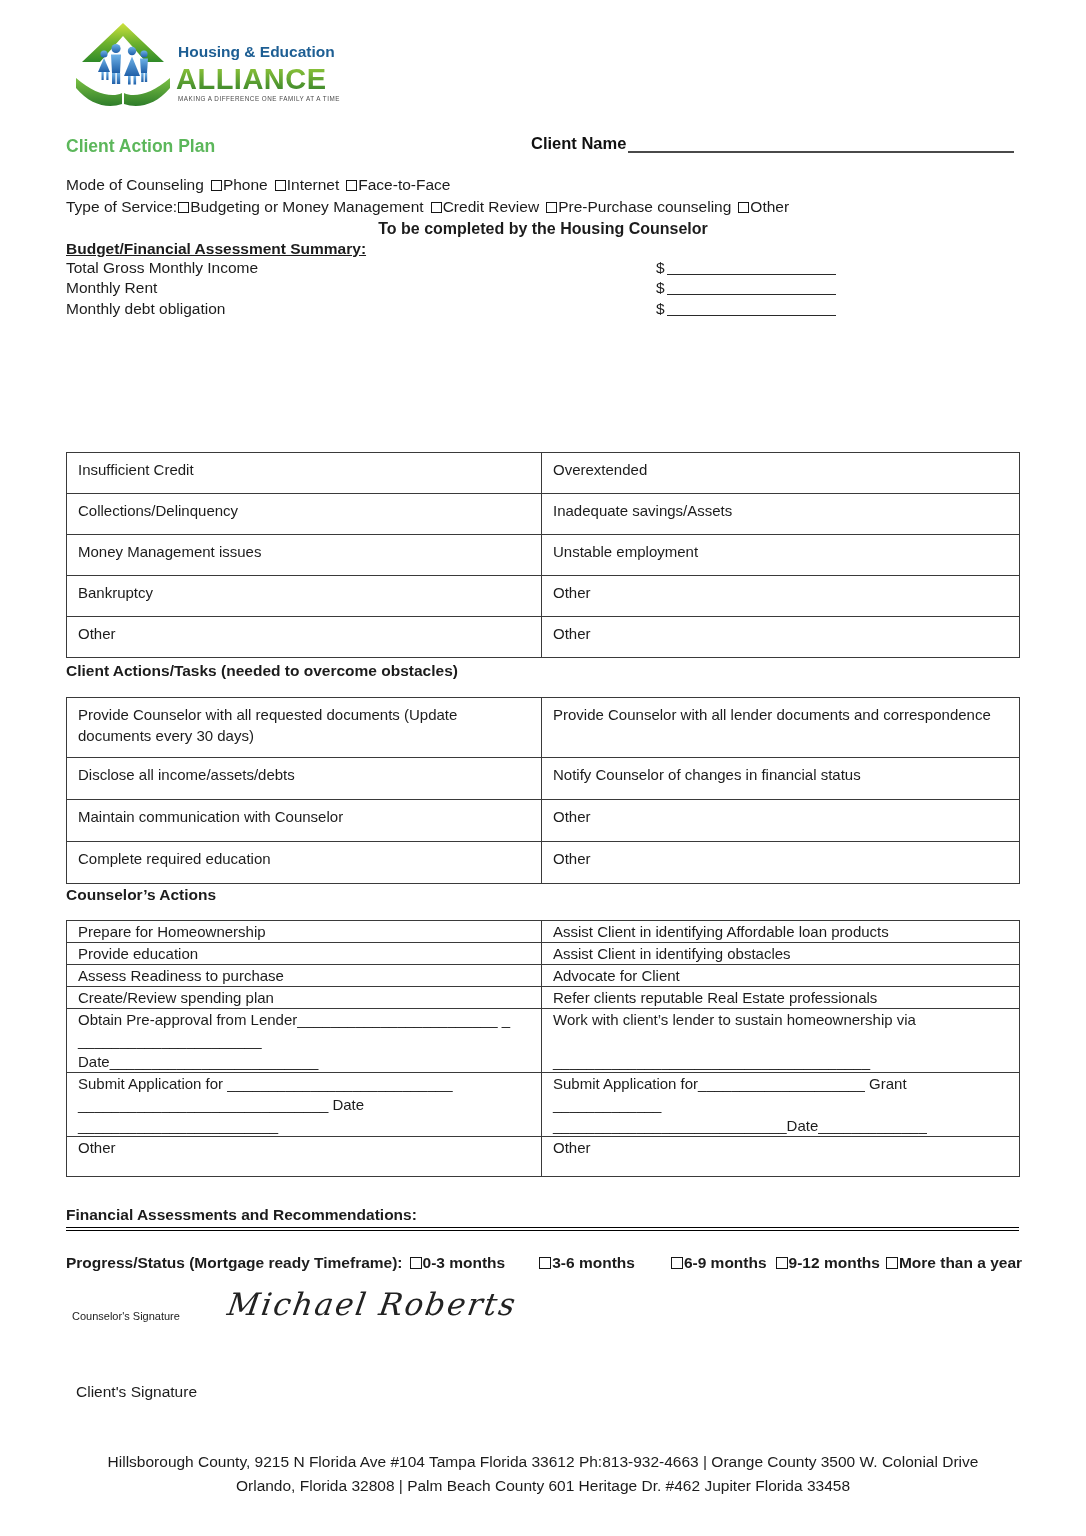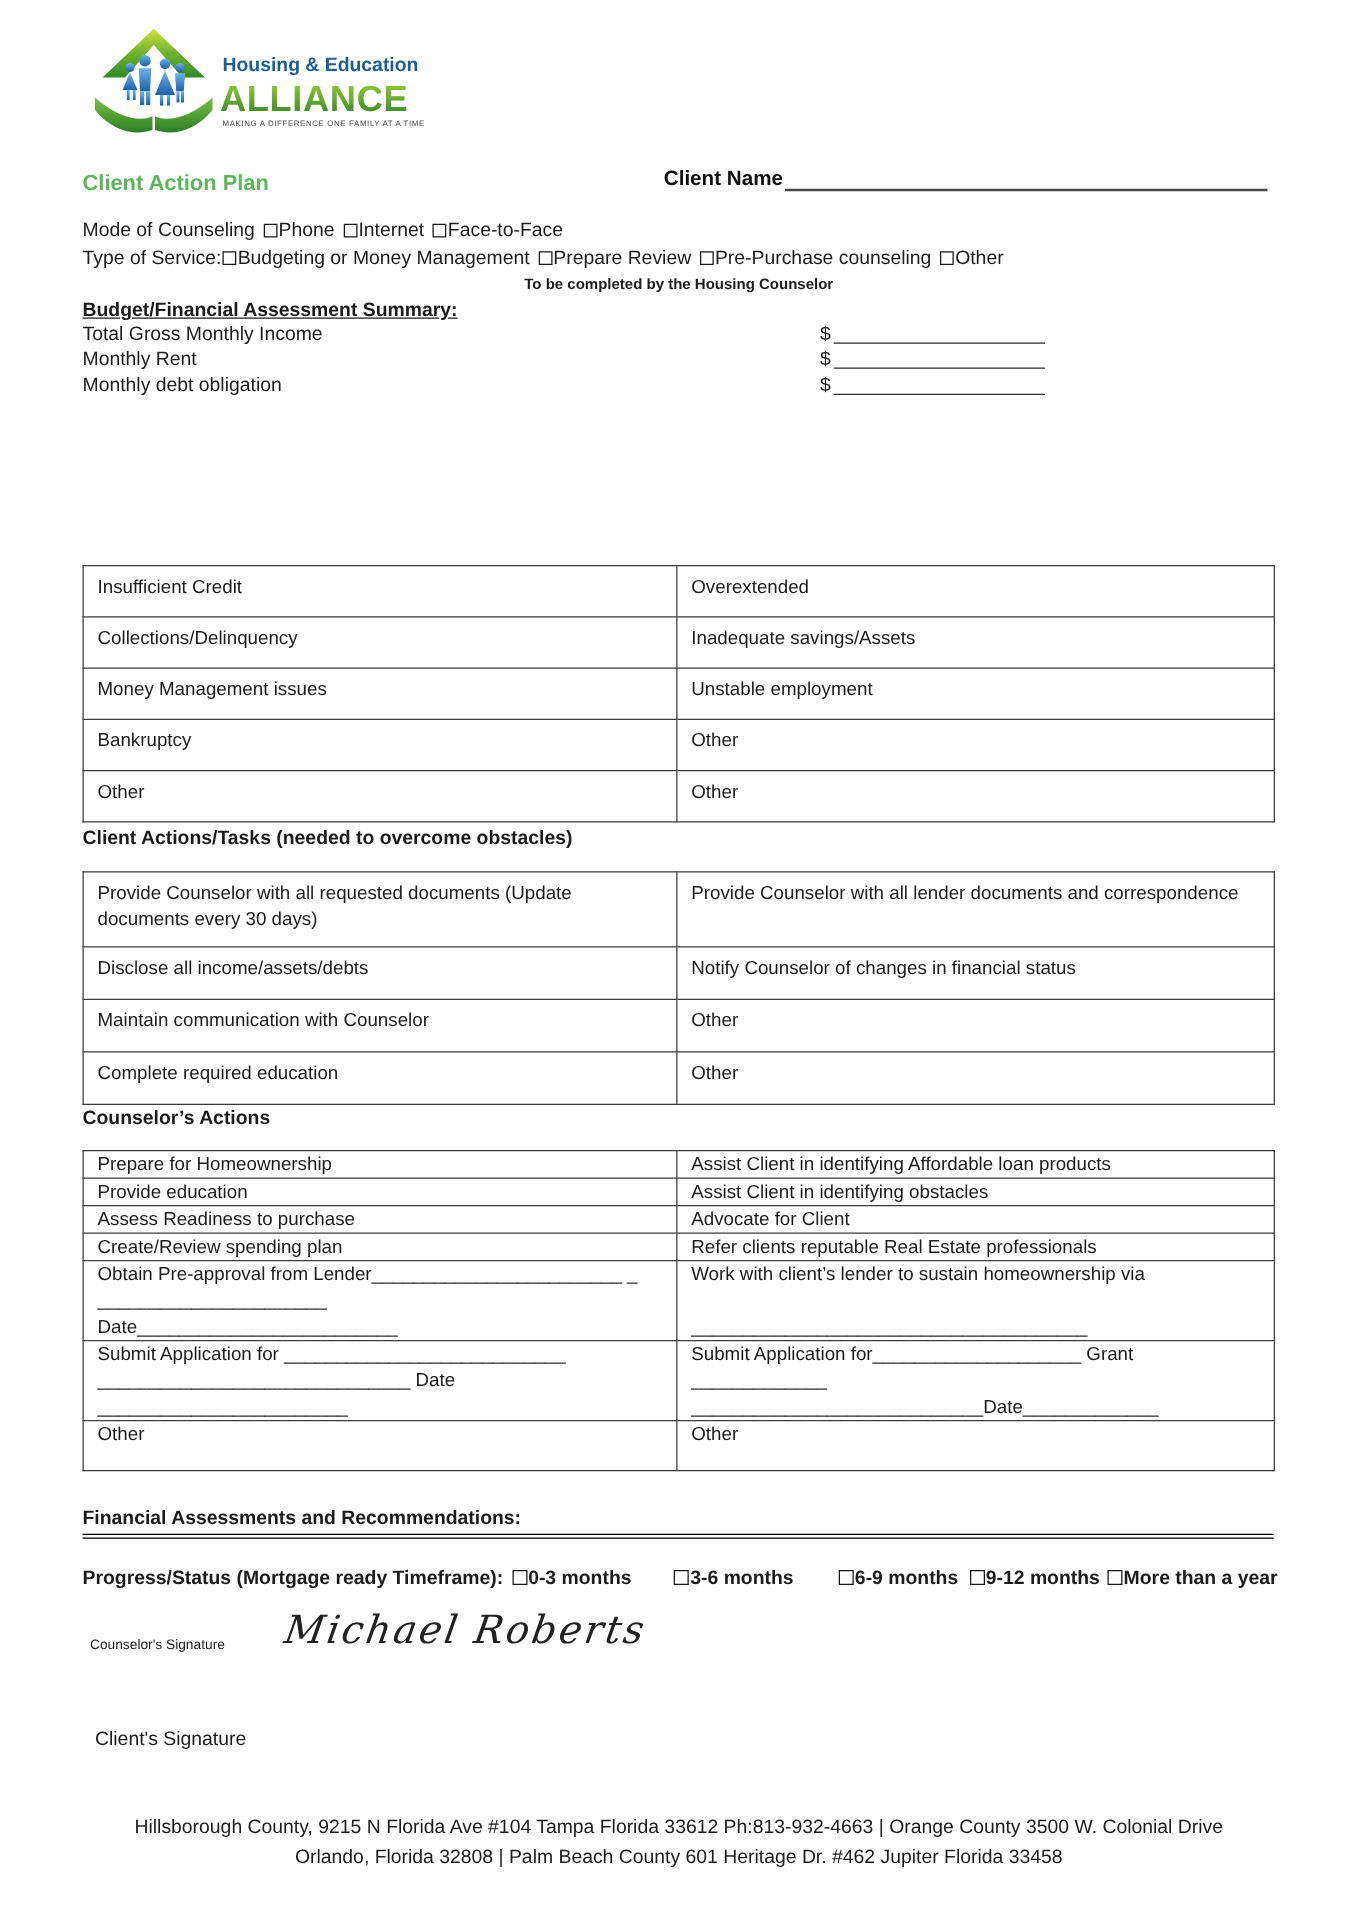--- a/index.html
+++ b/index.html
@@ -17,21 +17,21 @@
   .client-name .fill-line { flex:1; border-bottom:2px solid #4a4a4a; height:18px; margin-left:2px; }
 
   
   .cbline { position:absolute; left:66px; font-size:15.5px; white-space:nowrap; }
   .cbline .opt { margin-left:7px; }
   .cb { display:inline-block; width:11px; height:11px; border:1.5px solid #161616; vertical-align:-1px; margin-right:1px; background:#fff; }
   .mode { top:176px; }
   .service { top:198px; }
   .service .opt:first-child { margin-left:1px; }
 
-  .center-note { position:absolute; left:0; top:220px; width:1086px; text-align:center; font-size:12px; font-weight:bold; }
+  .center-note { position:absolute; left:0; top:220px; width:1086px; text-align:center; font-size:16px; font-weight:bold; }
 
   
   .budget-head { position:absolute; left:66px; top:240px; font-size:15.5px; font-weight:bold; text-decoration:underline; }
   .budget-rows { position:absolute; left:66px; top:259px; width:800px; }
   .brow { position:relative; height:20.4px; font-size:15.5px; }
   .bamount { position:absolute; left:590px; top:0; width:180px; display:flex; }
   .bamount .cur { margin-right:2px; }
   .bamount .bline { width:170px; border-bottom:1.6px solid #2a2a2a; height:16px; }
 
   
@@ -129,21 +129,21 @@
   <div class="title">Client Action Plan</div>
   <div class="client-name">
     <span class="lbl">Client Name</span>
     <span class="fill-line"></span>
   </div>
 
   <div class="cbline mode">
     <span>Mode of Counseling</span><span><span class="opt"><span class="cb"></span><span>Phone</span></span><span class="opt"><span class="cb"></span><span>Internet</span></span><span class="opt"><span class="cb"></span><span>Face-to-Face</span></span></span>
   </div>
   <div class="cbline service">
-    <span>Type of Service:</span><span><span class="opt"><span class="cb"></span><span>Budgeting or Money Management</span></span><span class="opt"><span class="cb"></span><span>Prepare Review</span></span><span class="opt"><span class="cb"></span><span>Pre-Purchase counseling</span></span><span class="opt"><span class="cb"></span><span>Other</span></span></span>
+    <span>Type of Service:</span><span><span class="opt"><span class="cb"></span><span>Budgeting or Money Management</span></span><span class="opt"><span class="cb"></span><span>Credit Review</span></span><span class="opt"><span class="cb"></span><span>Pre-Purchase counseling</span></span><span class="opt"><span class="cb"></span><span>Other</span></span></span>
   </div>
 
   <div class="center-note">To be completed by the Housing Counselor</div>
 
   <div class="budget-head">Budget/Financial Assessment Summary:</div>
   <div class="budget-rows">
       <div class="brow"><span>Total Gross Monthly Income</span><span class="bamount">
           <span class="cur">$</span>
           <span class="bline"></span>
         </span></div>

